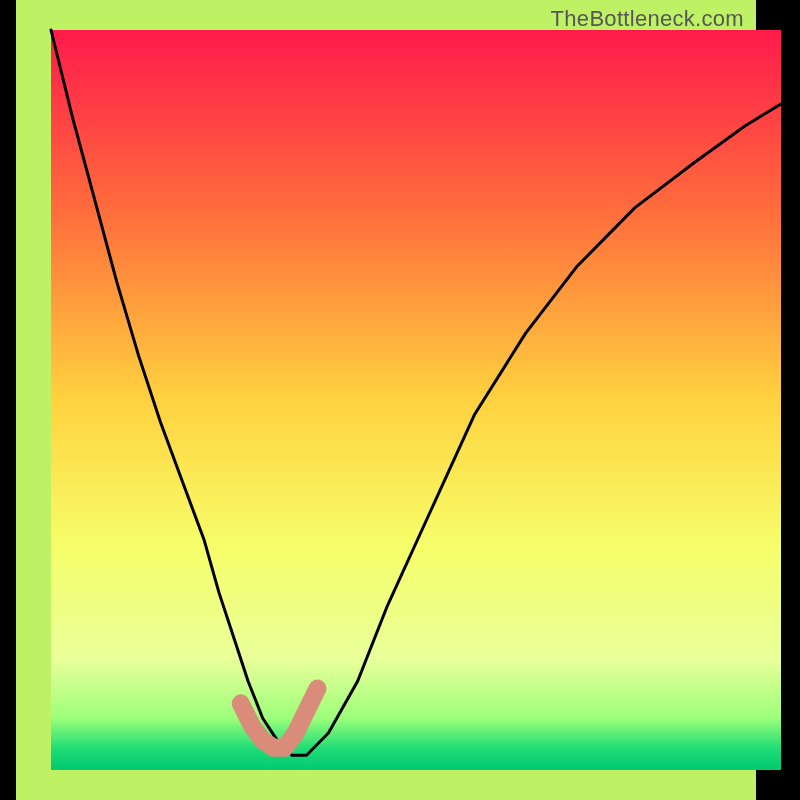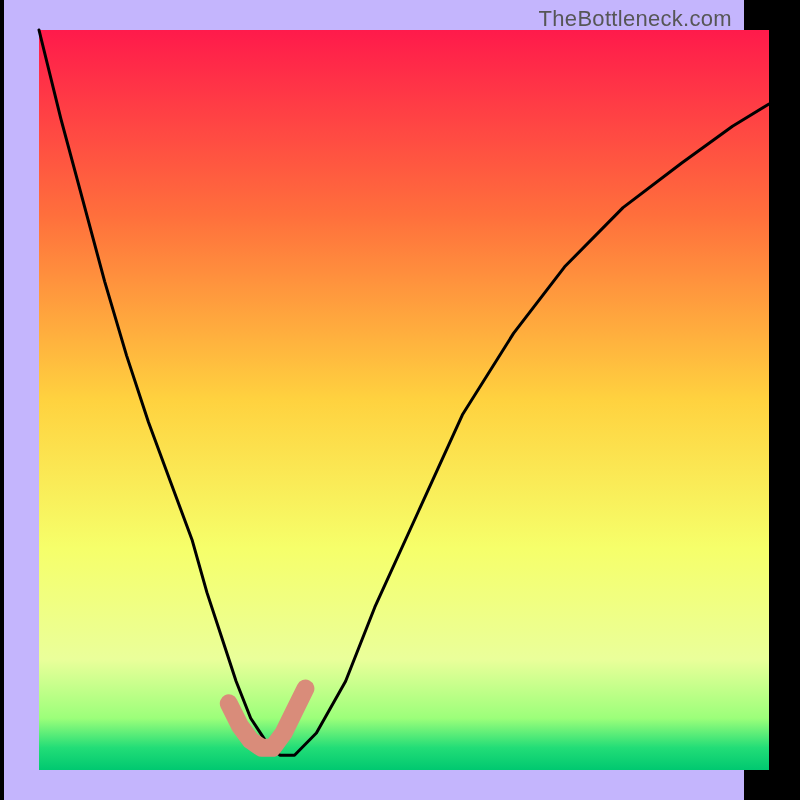--- a/index.html
+++ b/index.html
@@ -6,24 +6,24 @@
     margin: 0;
     padding: 0;
     width: 800px;
     height: 800px;
     background: #000;
     overflow: hidden;
   }
   .frame {
     position: absolute;
     top: 0;
-    left: 4px;
+    left: 16px;
     width: 740px;
     height: 800px;
-    background: #c4b5fd;
+    background: #bef264;
   }
   .watermark {
     position: absolute;
     top: 6px;
     right: 12px;
     font-family: Arial, Helvetica, sans-serif;
     font-size: 22px;
     color: #565656;
     letter-spacing: 0.3px;
   }

